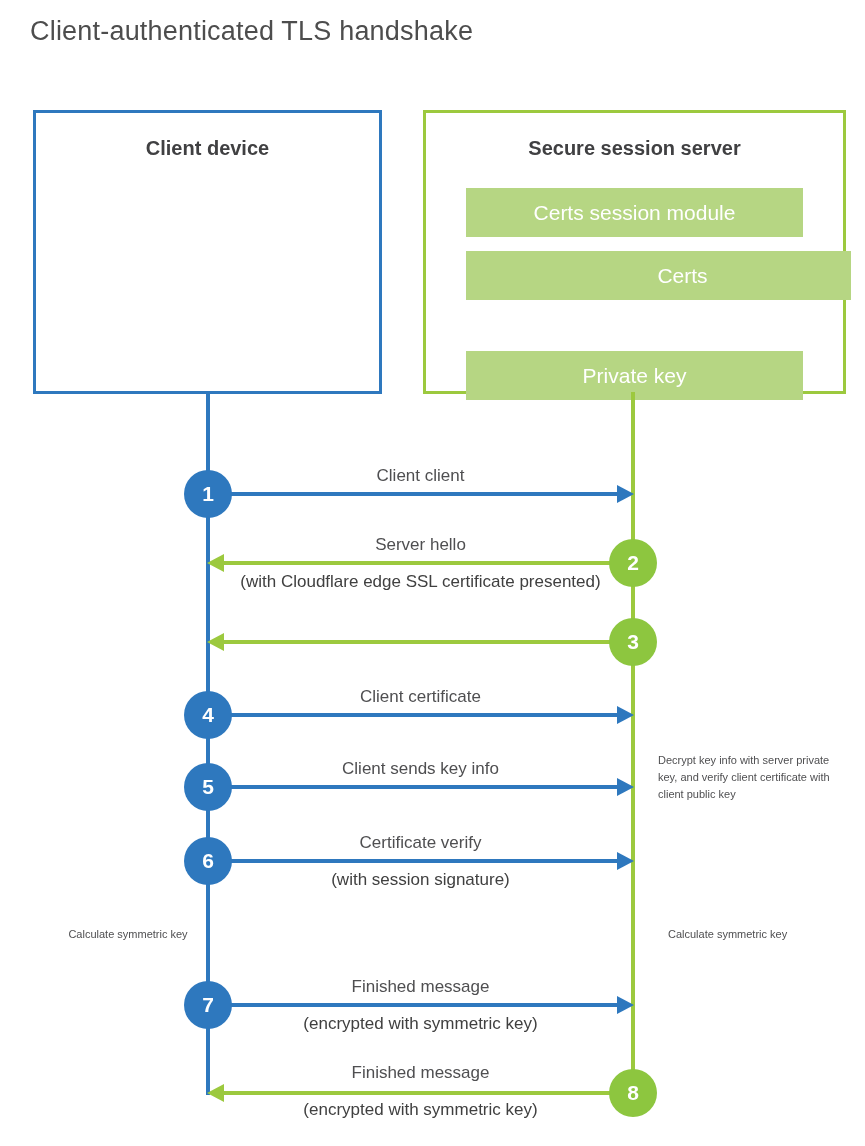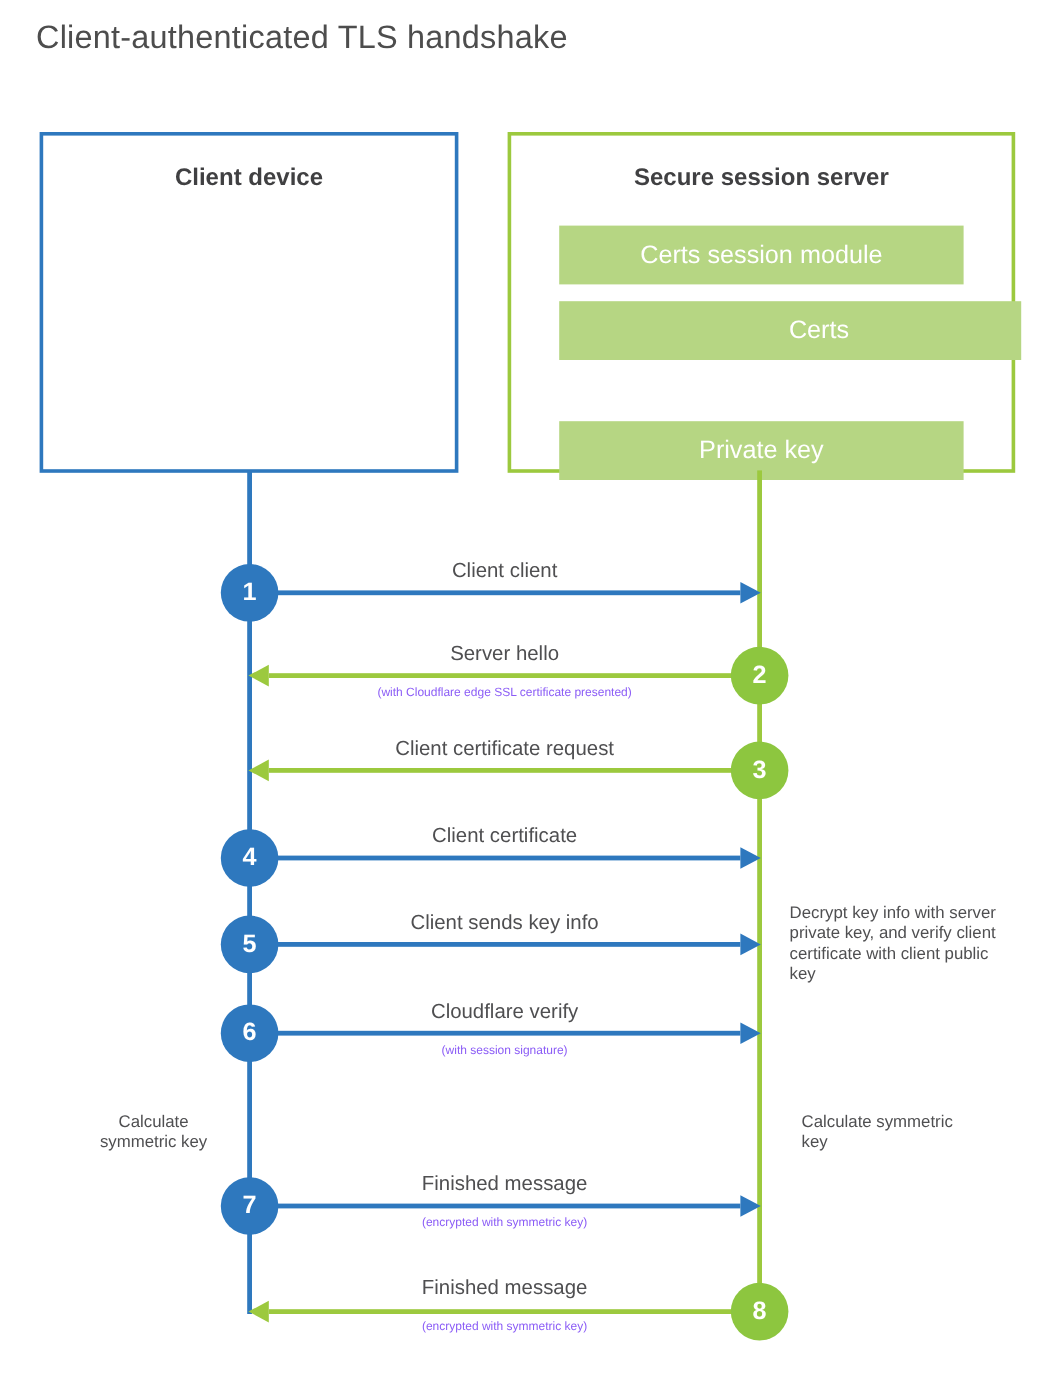--- a/index.html
+++ b/index.html
@@ -51,24 +51,24 @@
   .arrow-line.green { left:224px; width:409px; background:#9cc93e; }
   .arrow-head { position:absolute; width:0; height:0; z-index:2; }
   .arrow-head.right { left:617px; border-left:17px solid #2e78be; border-top:9px solid transparent; border-bottom:9px solid transparent; }
   .arrow-head.left  { left:207px; border-right:17px solid #9cc93e; border-top:9px solid transparent; border-bottom:9px solid transparent; }
   .msg-label {
     position:absolute; left:208px; width:425px; text-align:center;
     font-size:17px; color:#4f4f51;
   }
   .msg-sublabel {
     position:absolute; left:208px; width:425px; text-align:center;
-    font-size:10px; color:#8b5cf6;
+    font-size:17px; color:#404040;
   }
   
-  .side-note { position:absolute; font-size:14px; line-height:17px; color:#4f4f51; }
+  .side-note { position:absolute; font-size:11px; line-height:17px; color:#4f4f51; }
   .note-decrypt   { left:658px; top:752px; width:180px; text-align:left; }
   .note-calc-left { left:66px;  top:926px; width:124px; text-align:center; }
   .note-calc-right{ left:668px; top:926px; width:130px; text-align:left; }
 </style>
 </head>
 <body>
 
 <div id="page">
 
   <div class="page-title">Client-authenticated TLS handshake</div>
@@ -100,36 +100,35 @@
 
   <div class="step-circle green" style="top:539px">2</div>
   <div class="arrow-line green" style="top:561px"></div>
   <div class="arrow-head left" style="top:554px"></div>
   <div class="msg-label" style="top:535px">Server hello</div>
   <div class="msg-sublabel" style="top:572px">(with Cloudflare edge SSL certificate presented)</div>
 
   <div class="step-circle green" style="top:618px">3</div>
   <div class="arrow-line green" style="top:640px"></div>
   <div class="arrow-head left" style="top:633px"></div>
-  <div class="msg-label" style="top:614px">Client certificate request</div>
 
   <div class="step-circle blue" style="top:691px">4</div>
   <div class="arrow-line blue" style="top:713px"></div>
   <div class="arrow-head right" style="top:706px"></div>
   <div class="msg-label" style="top:687px">Client certificate</div>
 
   <div class="step-circle blue" style="top:763px">5</div>
   <div class="arrow-line blue" style="top:785px"></div>
   <div class="arrow-head right" style="top:778px"></div>
   <div class="msg-label" style="top:759px">Client sends key info</div>
 
   <div class="step-circle blue" style="top:837px">6</div>
   <div class="arrow-line blue" style="top:859px"></div>
   <div class="arrow-head right" style="top:852px"></div>
-  <div class="msg-label" style="top:833px">Cloudflare verify</div>
+  <div class="msg-label" style="top:833px">Certificate verify</div>
   <div class="msg-sublabel" style="top:870px">(with session signature)</div>
 
   <div class="step-circle blue" style="top:981px">7</div>
   <div class="arrow-line blue" style="top:1003px"></div>
   <div class="arrow-head right" style="top:996px"></div>
   <div class="msg-label" style="top:977px">Finished message</div>
   <div class="msg-sublabel" style="top:1014px">(encrypted with symmetric key)</div>
 
   <div class="step-circle green" style="top:1069px">8</div>
   <div class="arrow-line green" style="top:1091px"></div>

